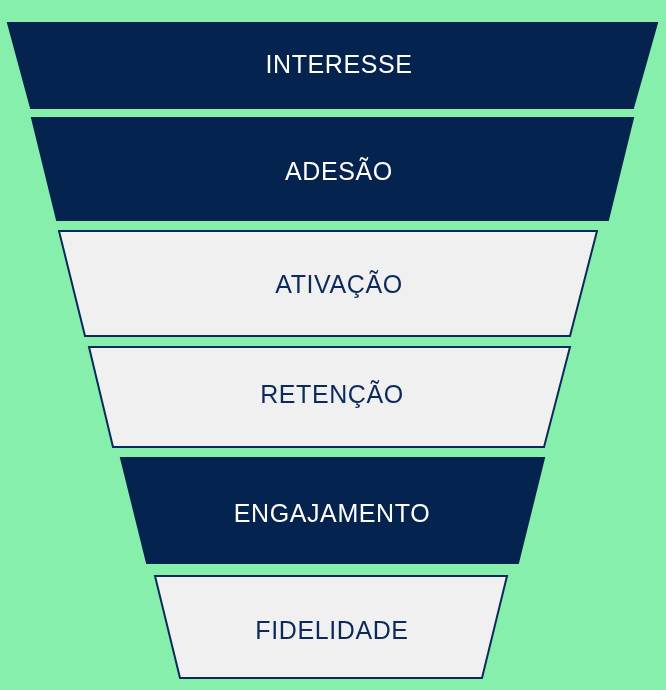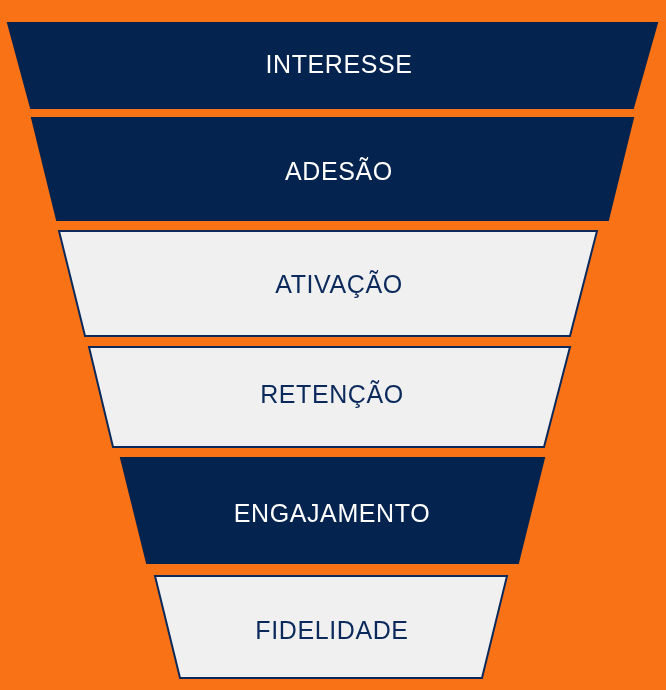--- a/index.html
+++ b/index.html
@@ -36,21 +36,21 @@
     font-family: "Liberation Sans", sans-serif;
     font-size: 25px;
     letter-spacing: 0.6px;
     text-anchor: middle;
     dominant-baseline: middle;
   }
 </style>
 </head>
 <body style="background: rgb(242, 242, 242);">
 
-<div id="funnel-root" style="background: #f97316;">
+<div id="funnel-root" style="background: #86efac;">
   <svg id="funnel-svg" viewBox="0 0 666 690" xmlns="http://www.w3.org/2000/svg">
 
     <g>
       <polygon class="funnel-stage-shape" points="8,23 657,23 633,108 31,108" fill="#05234f" stroke="#05234f"></polygon>
       <text class="stage-label" x="339" y="66" fill="#ffffff">INTERESSE</text>
     </g>
 
     <g>
       <polygon class="funnel-stage-shape" points="32,118 633,118 608,220 57,220" fill="#05234f" stroke="#05234f"></polygon>
       <text class="stage-label" x="339" y="173" fill="#ffffff">ADESÃO</text>

